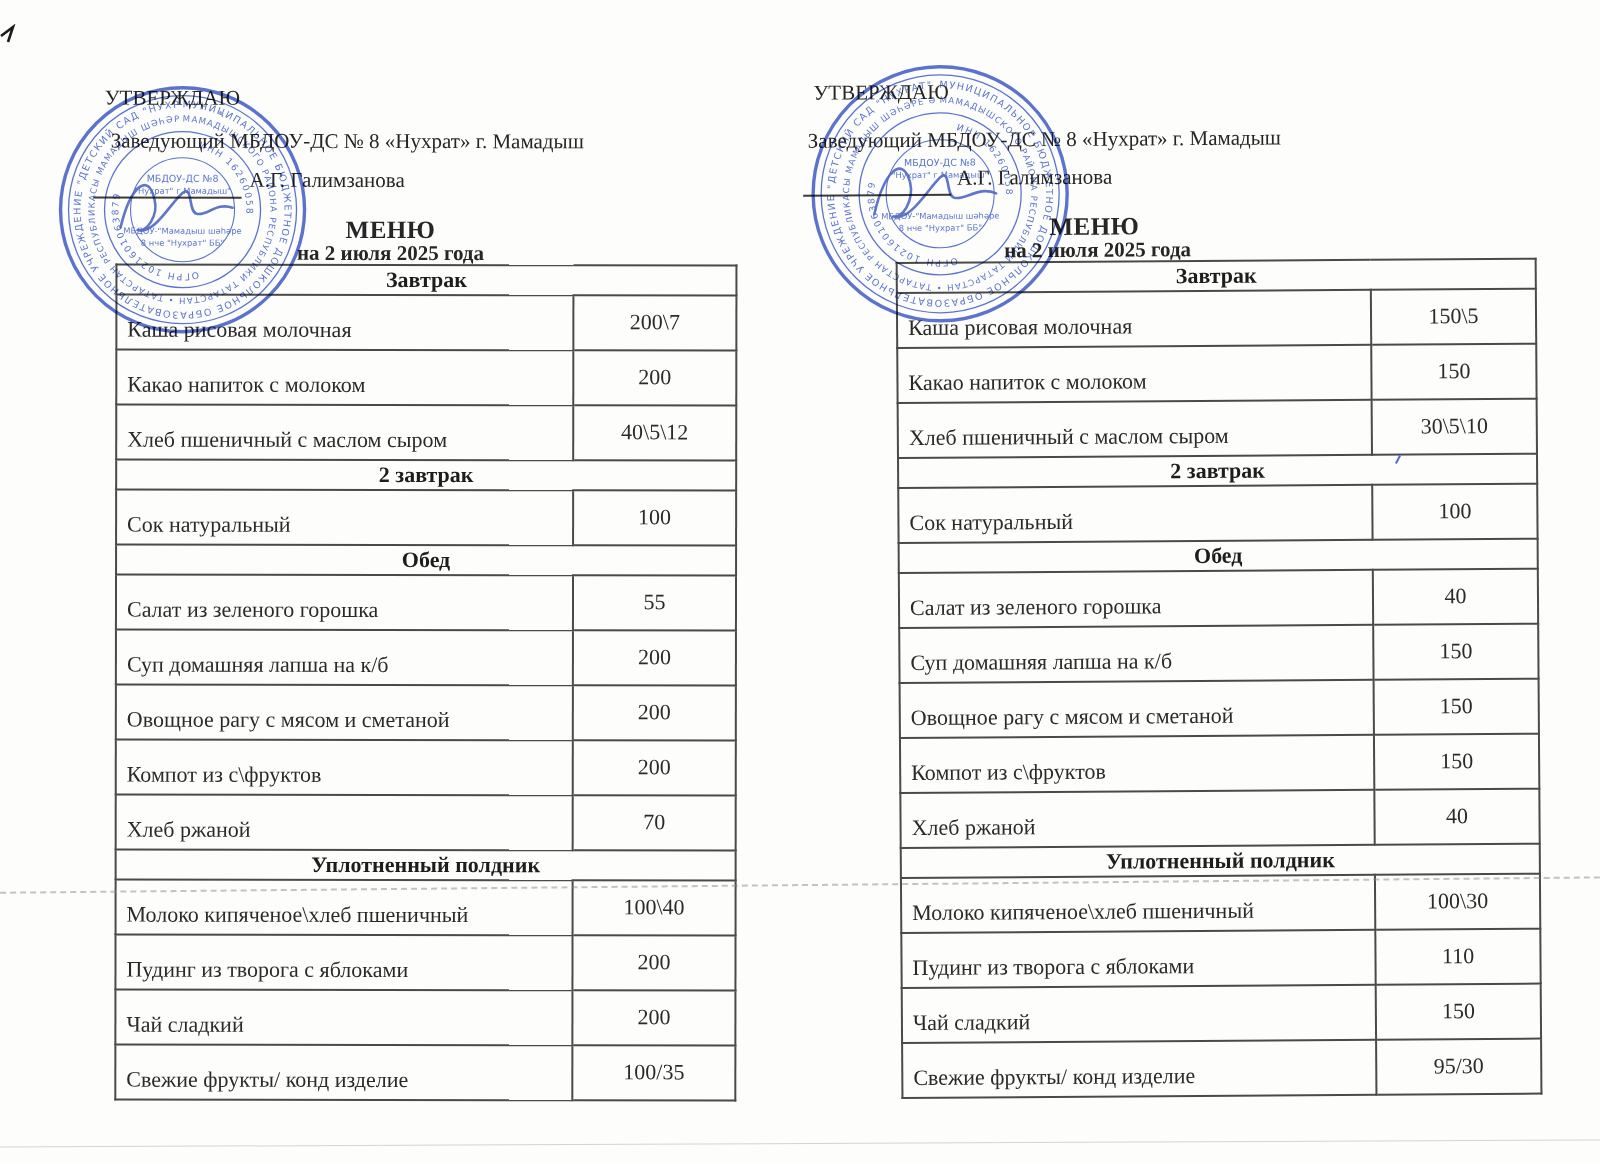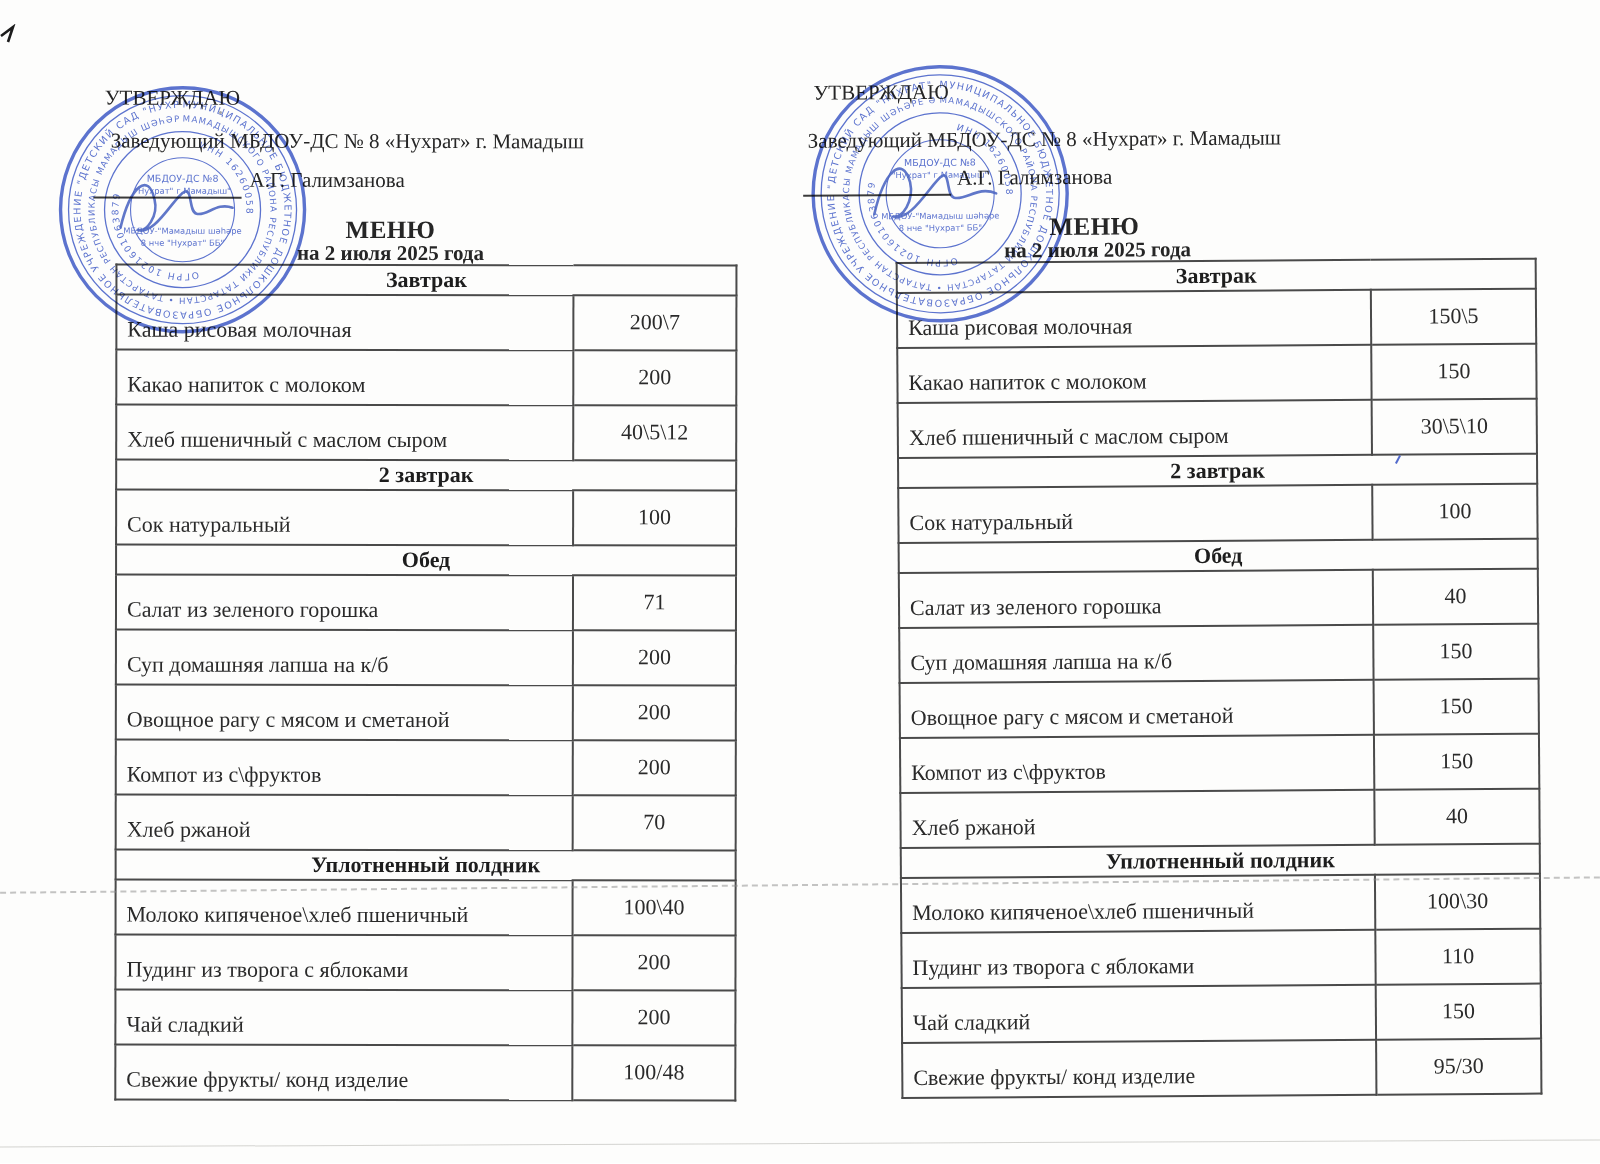--- a/index.html
+++ b/index.html
@@ -83,21 +83,21 @@
           </tr>
           <tr class="item">
             <td class="dish">Сок натуральный</td>
             <td class="qty">100</td>
           </tr>
           <tr>
             <td colspan="2" class="sec">Обед</td>
           </tr>
           <tr class="item">
             <td class="dish">Салат из зеленого горошка</td>
-            <td class="qty">71</td>
+            <td class="qty">55</td>
           </tr>
           <tr class="item">
             <td class="dish">Суп домашняя лапша на к/б</td>
             <td class="qty">200</td>
           </tr>
           <tr class="item">
             <td class="dish">Овощное рагу с мясом и сметаной</td>
             <td class="qty">200</td>
           </tr>
           <tr class="item">
@@ -118,21 +118,21 @@
           <tr class="item">
             <td class="dish">Пудинг из творога с яблоками</td>
             <td class="qty">200</td>
           </tr>
           <tr class="item">
             <td class="dish">Чай сладкий</td>
             <td class="qty">200</td>
           </tr>
           <tr class="item">
             <td class="dish">Свежие фрукты/ конд изделие</td>
-            <td class="qty">100/48</td>
+            <td class="qty">100/35</td>
           </tr>
         </tbody>
     </table>
 
     <svg class="stamp" style="left:50px;top:78px;" width="264" height="264" viewBox="-132 -132 264 264">
       <g fill="none" stroke="#3f5ac6">
         <circle r="122" stroke-width="3.4"></circle>
         <circle r="114" stroke-width="1.3"></circle>
         <circle r="78" stroke-width="1.3"></circle>
         <circle r="52" stroke-width="1.1"></circle>

